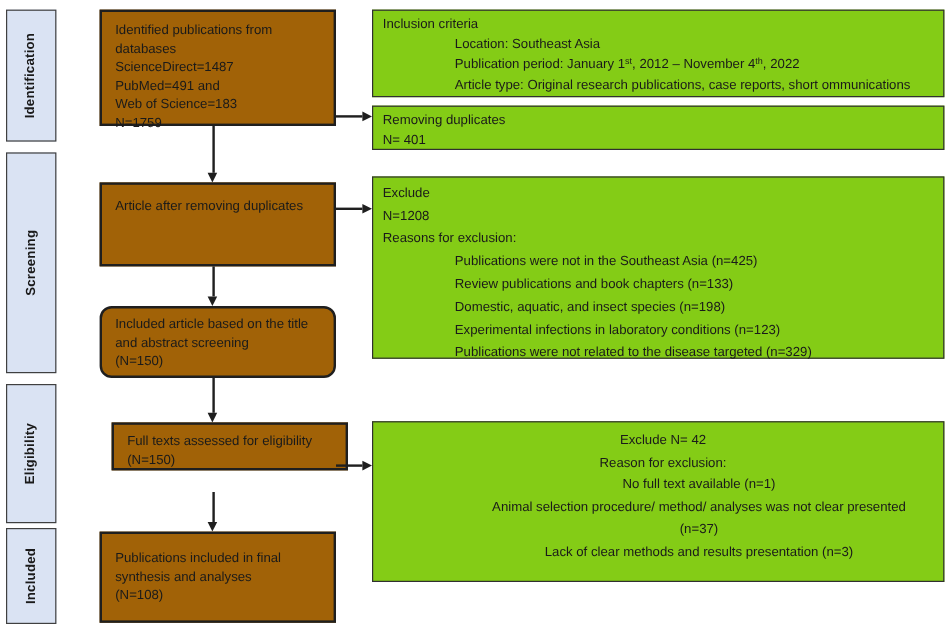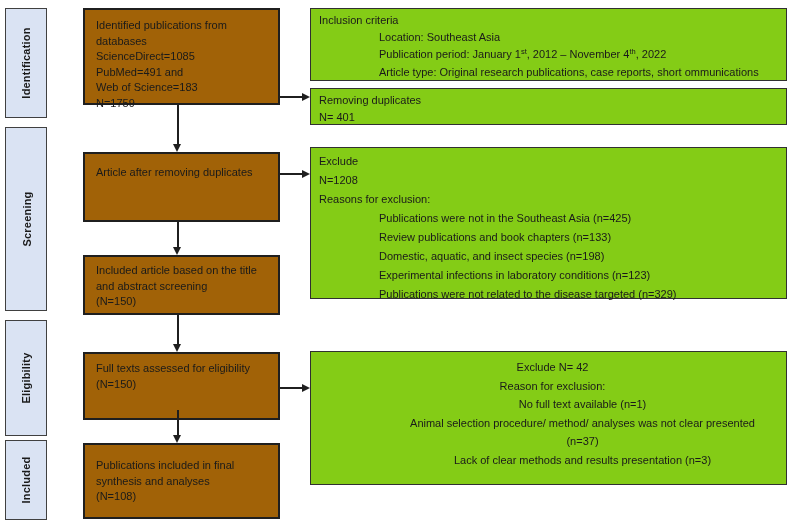--- a/index.html
+++ b/index.html
@@ -44,22 +44,22 @@
     width: 197px;
     background: #a16207;
     border: 2px solid #1f1f1f;
     box-sizing: border-box;
     padding: 6px 0 0 11px;
     line-height: 15.5px;
   }
   .fbox .line { white-space: nowrap; }
   #fbox-0 { top: 8px;   height: 97px;  padding-top: 8px; }
   #fbox-1 { top: 152px; height: 70px;  padding-top: 11px; }
-  #fbox-2 { top: 255px; height: 60px;  padding-top: 6px; }
-  #fbox-3 { top: 352px; height: 68px;  padding-top: 7px; }
+  #fbox-2 { top: 255px; height: 60px;  padding-top: 6px; border-radius: 10px; }
+  #fbox-3 { top: 352px; height: 40px;  padding-top: 7px; margin-left: 10px; }
   #fbox-4 { top: 443px; height: 76px;  padding-top: 13px; }
 
   
   .rbox {
     position: absolute;
     left: 310px;
     width: 477px;
     background: #84cc16;
     border: 1.5px solid #303030;
     box-sizing: border-box;
@@ -105,21 +105,21 @@
   <div class="stage" id="stage-eligibility">
     <span>Eligibility</span>
   </div>
   <div class="stage" id="stage-included">
     <span>Included</span>
   </div>
 
   <div class="fbox" id="fbox-0">
     <div class="line">Identified publications from</div>
     <div class="line">databases</div>
-    <div class="line">ScienceDirect=1085</div>
+    <div class="line">ScienceDirect=1487</div>
     <div class="line">PubMed=491 and</div>
     <div class="line">Web of Science=183</div>
     <div class="line">N=1759</div>
   </div>
 
   <div class="fbox" id="fbox-1">
     <div class="line">Article after removing duplicates</div>
   </div>
 
   <div class="fbox" id="fbox-2">

